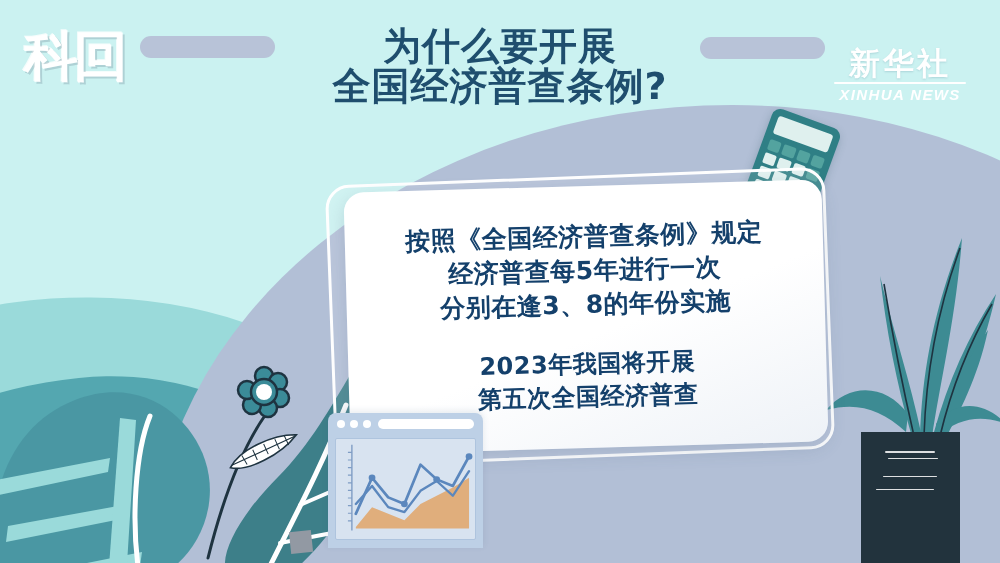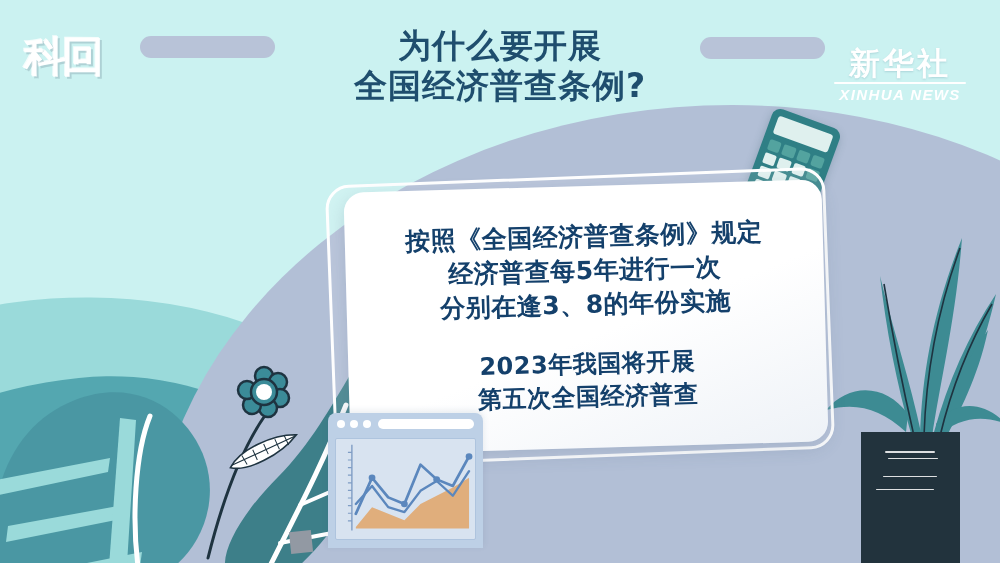--- a/index.html
+++ b/index.html
@@ -28,36 +28,36 @@
     border-radius:52% 48% 40% 60% / 62% 55% 45% 38%;
   }
   .bg-blob2{
     position:absolute;left:360px;top:300px;width:900px;height:420px;
     background:#b2bfd6;border-radius:20% 30% 0 0;
   }
 
   
   .logo-ke{
     position:absolute;left:24px;top:24px;width:104px;height:72px;
-    color:#ffffff;font-size:42px;line-height:66px;font-weight:700;
+    color:#ffffff;font-size:54px;line-height:66px;font-weight:700;
     letter-spacing:-4px;
     text-shadow:2px 2px 0 rgba(120,150,160,.35), -1px -1px 0 rgba(255,255,255,.8);
     font-family:"DejaVu Sans","Liberation Sans",sans-serif;
     white-space:nowrap;
   }
   .pill{
     position:absolute;height:22px;border-radius:11px;background:#b6c0d6;opacity:.95;
   }
   .pill-left{left:140px;top:36px;width:135px;}
   .pill-right{left:700px;top:37px;width:125px;}
 
   .title{
     position:absolute;left:270px;top:26px;width:460px;
     text-align:center;color:#1f4e6e;font-weight:700;
-    font-size:33px;line-height:40px;letter-spacing:1px;
+    font-size:38px;line-height:40px;letter-spacing:1px;
     font-family:"DejaVu Sans","Liberation Sans",sans-serif;
   }
 
   .xinhua{position:absolute;left:830px;top:30px;width:140px;text-align:center;}
   .xinhua .cn{
     color:#ffffff;font-size:31px;font-weight:700;letter-spacing:3px;line-height:36px;
     font-family:"DejaVu Sans","Liberation Sans",sans-serif;
     text-shadow:0 1px 2px rgba(80,130,150,.25);
     margin-top:15px;
   }

